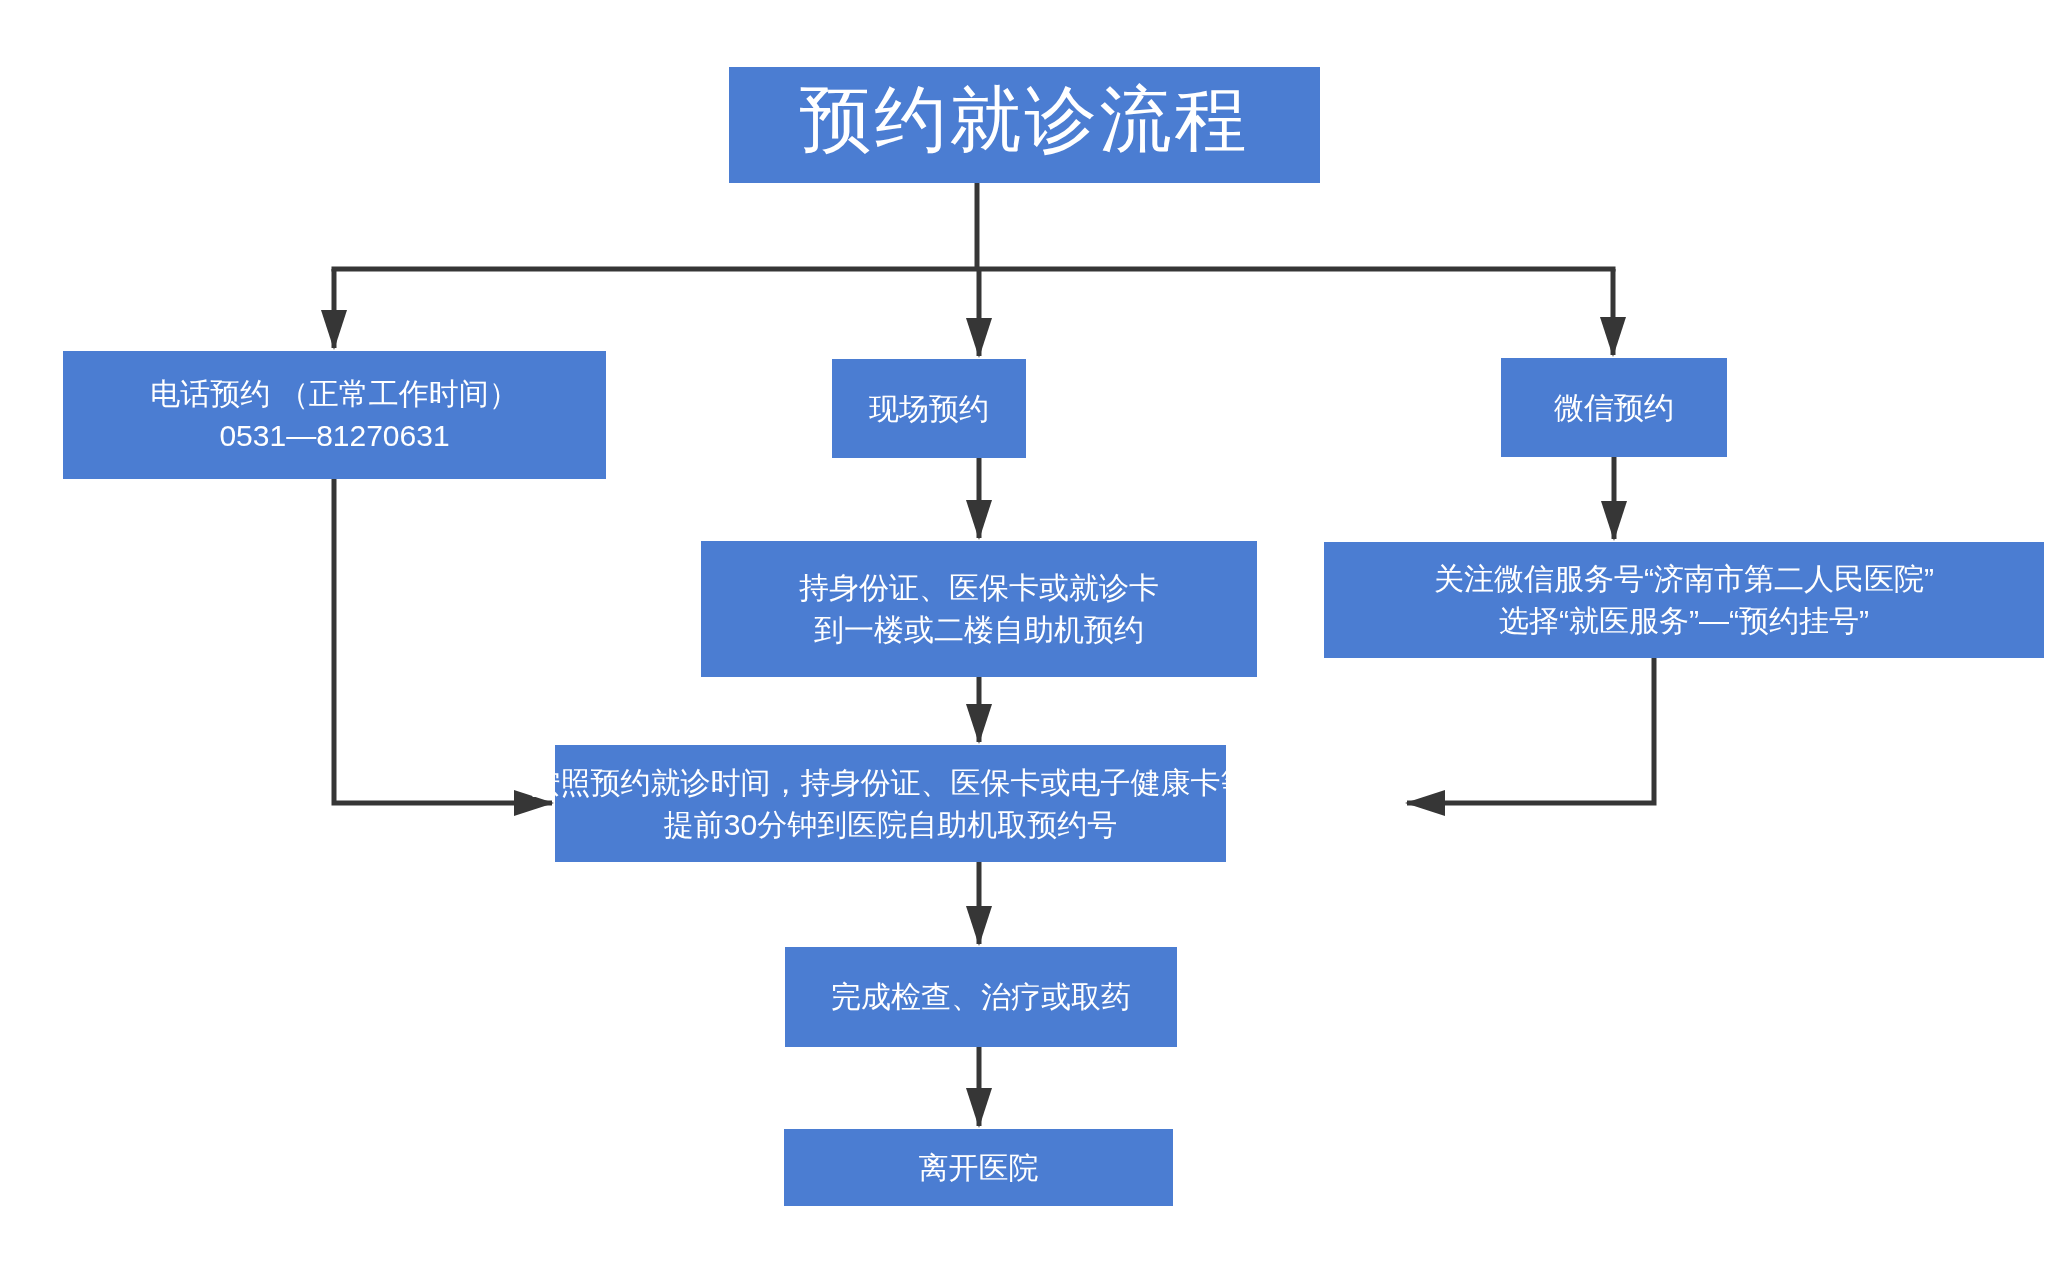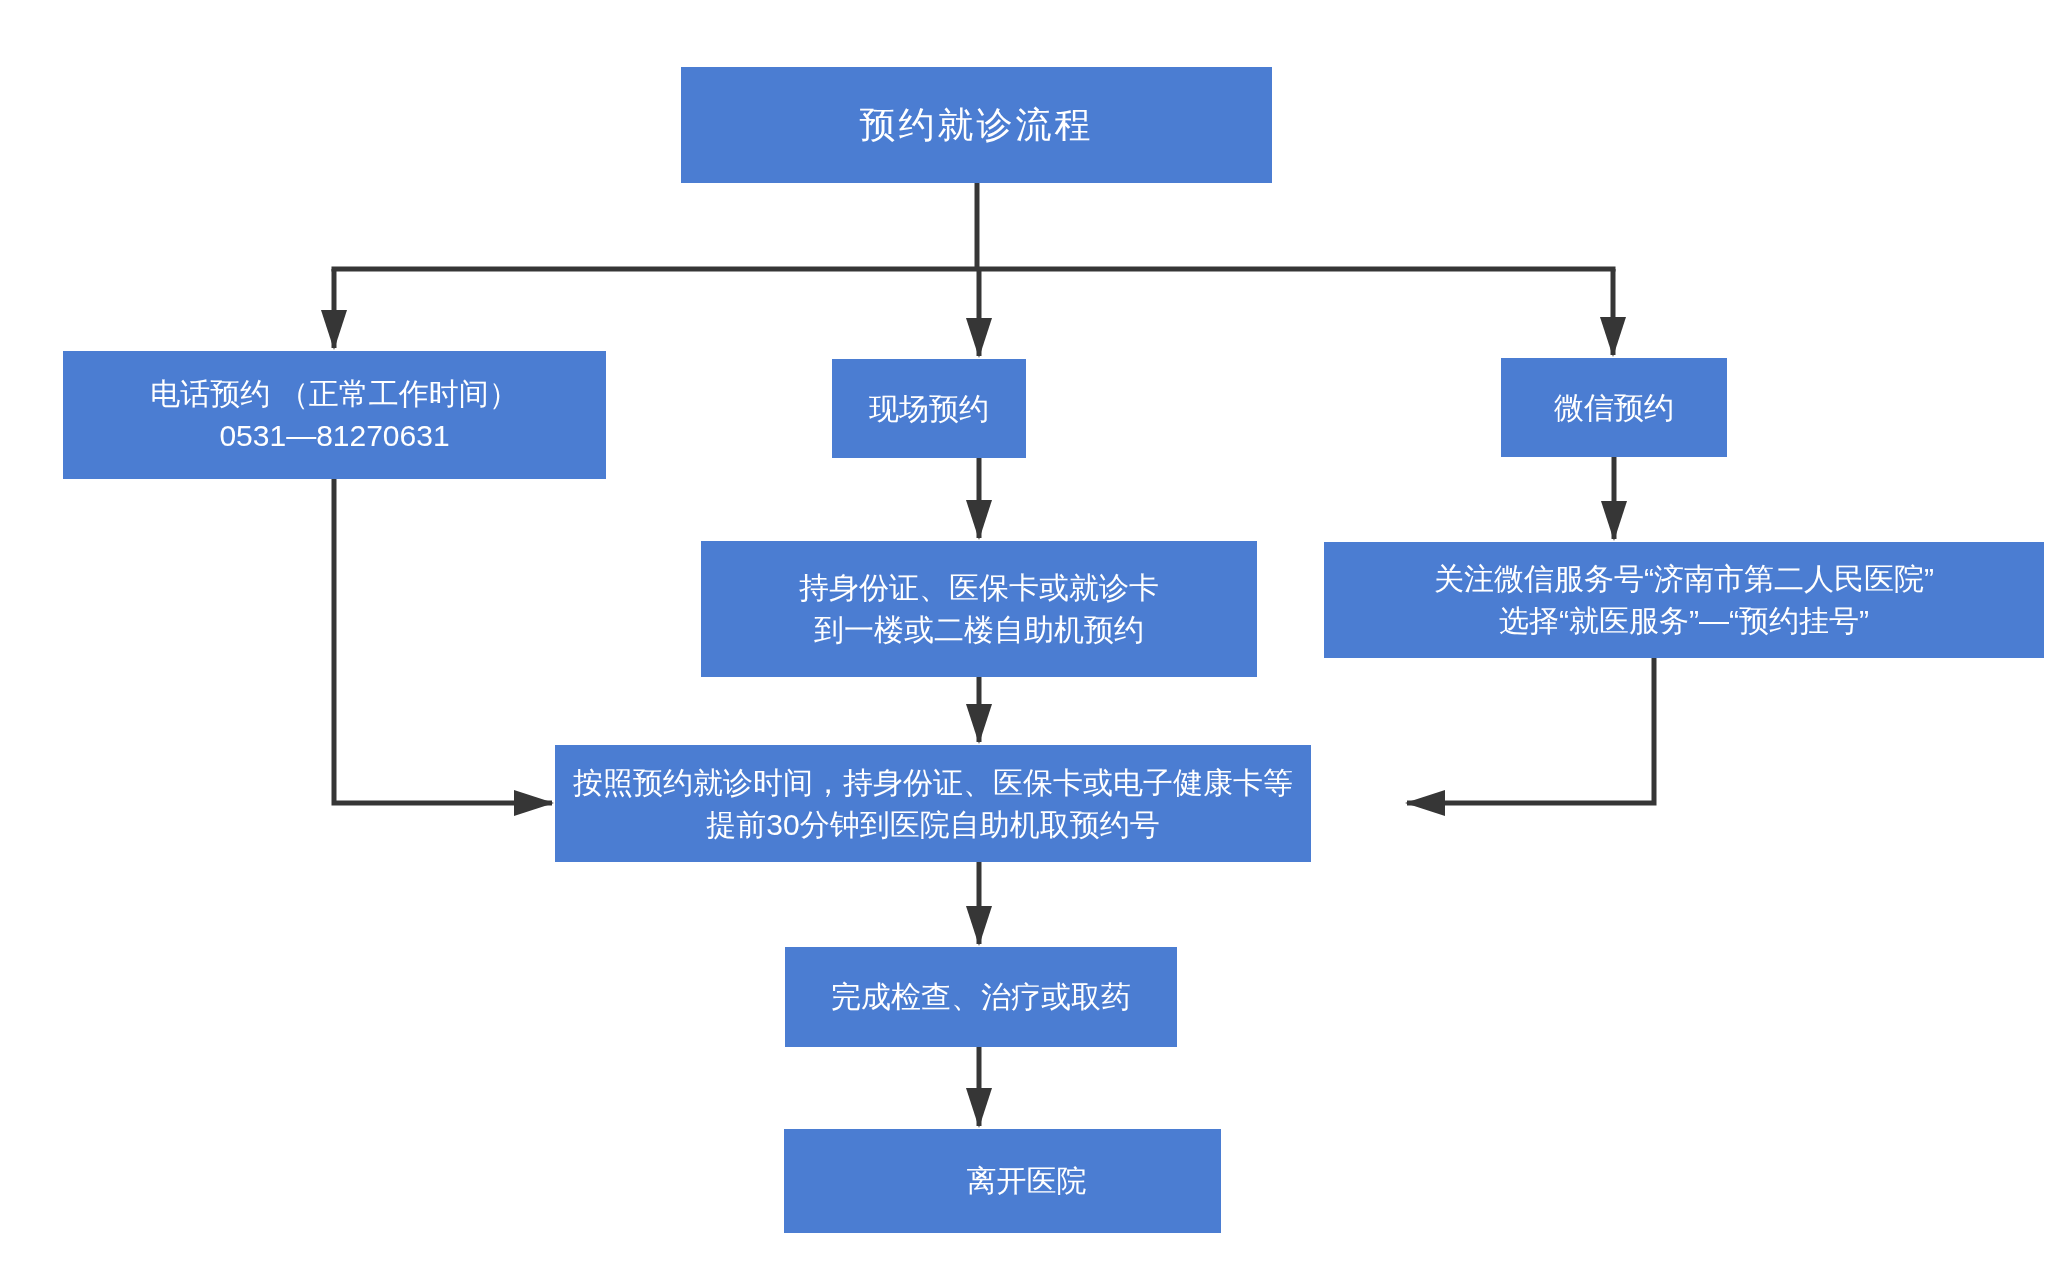--- a/index.html
+++ b/index.html
@@ -24,23 +24,24 @@
     position:absolute;
     background:var(--box-fill);
     color:var(--box-text);
     display:flex;flex-direction:column;
     align-items:center;justify-content:center;
     text-align:center;
     font-size:30px;line-height:1.4;
     white-space:nowrap;
   }
   .node-title{
-    font-family:Liberation Serif, serif;
-    font-size:36px;
+    font-family:Liberation Mono, monospace;
+    font-size:72px;
     letter-spacing:3px;
+    margin-left:48px;
   }
 </style>
 </head>
 <body>
 
 <div class="canvas">
 
   <svg class="edges" viewBox="0 0 2048 1284" xmlns="http://www.w3.org/2000/svg">
     <defs>
       <marker id="arrow" markerUnits="userSpaceOnUse" markerWidth="44" markerHeight="30" refX="40" refY="15" orient="auto">
@@ -81,26 +82,26 @@
   <div class="node" style="left:701px;top:541px;width:556px;height:136px;">
     <span>持身份证、医保卡或就诊卡</span>
     <span>到一楼或二楼自助机预约</span>
   </div>
 
   <div class="node" style="left:1324px;top:542px;width:720px;height:116px;">
     <span>关注微信服务号“济南市第二人民医院”</span>
     <span>选择“就医服务”—“预约挂号”</span>
   </div>
 
-  <div class="node" style="left:555px;top:745px;width:756px;height:117px;">
+  <div class="node" style="left:555px;top:745px;width:671px;height:117px;">
     <span>按照预约就诊时间，持身份证、医保卡或电子健康卡等</span>
     <span>提前30分钟到医院自助机取预约号</span>
   </div>
 
   <div class="node" style="left:785px;top:947px;width:392px;height:100px;">
     <span>完成检查、治疗或取药</span>
   </div>
 
-  <div class="node" style="left:784px;top:1129px;width:389px;height:104px;padding-left:48px;">
+  <div class="node" style="left:784px;top:1129px;width:389px;height:77px;">
     <span>离开医院</span>
   </div>
 
 </div>
 
 </body></html>

